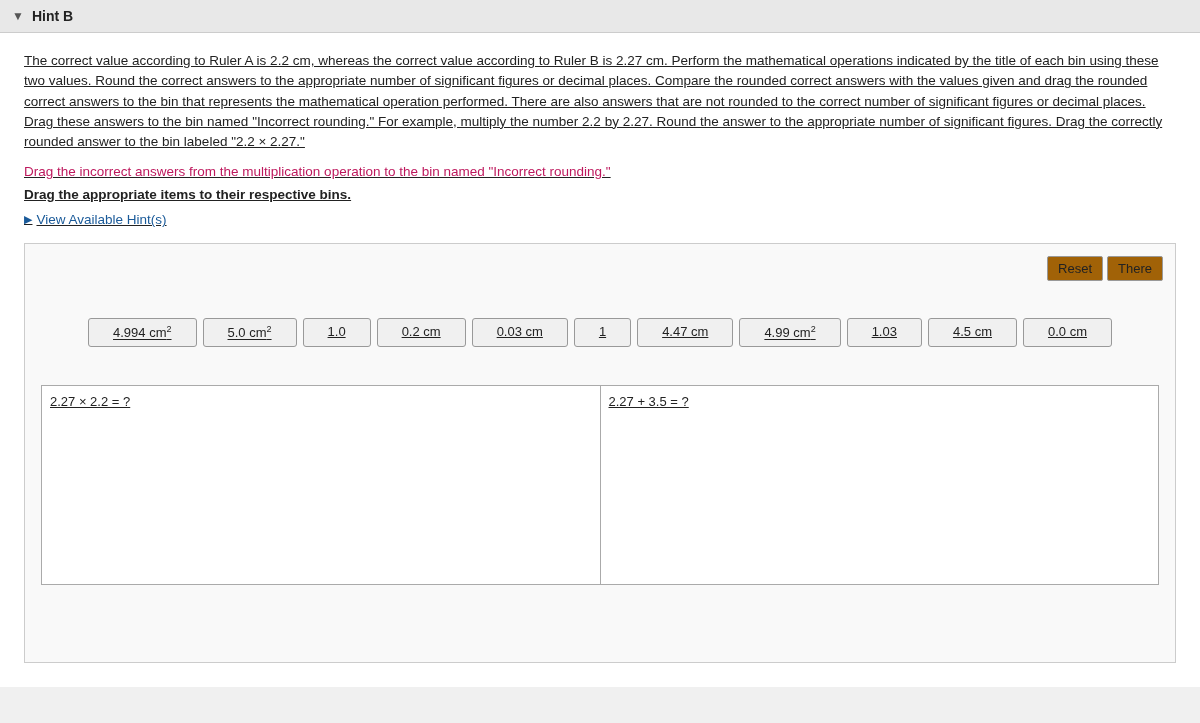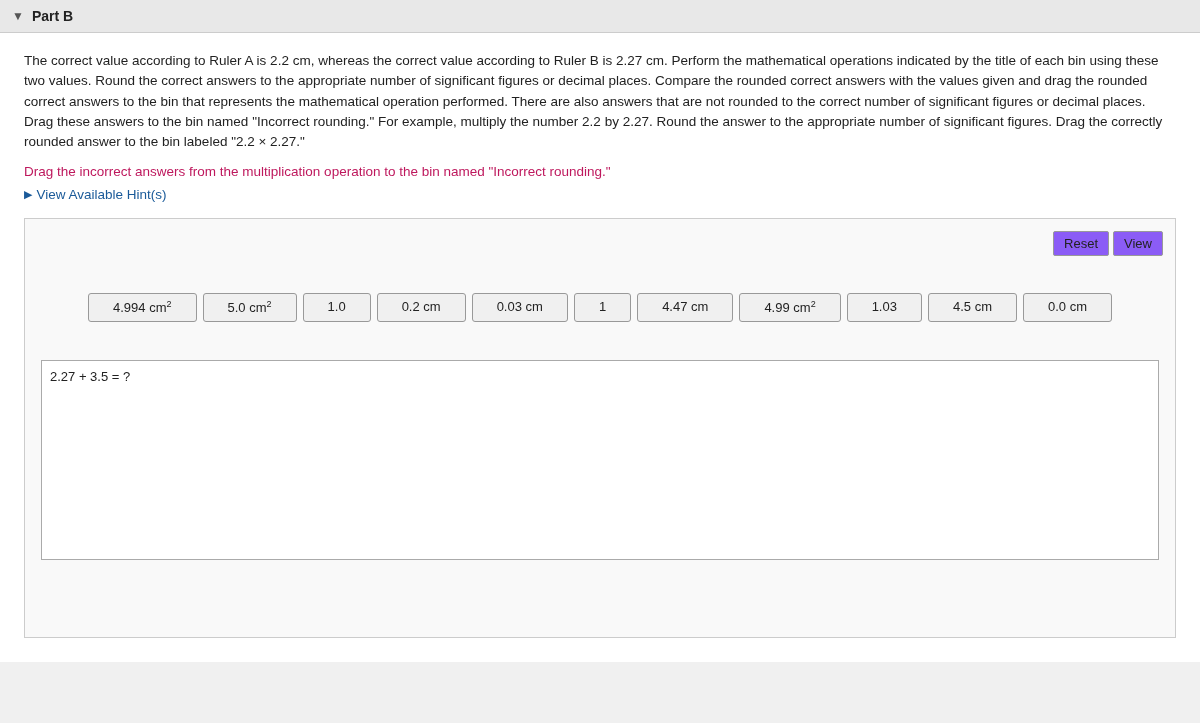--- a/index.html
+++ b/index.html
@@ -37,20 +37,21 @@
 
     .header-bar .part-label {
       font-weight: bold;
       font-size: 14px;
     }
 
     .content-area {
       background: #fff;
       margin: 0;
       padding: 18px 24px 24px 24px;
+      text-decoration: underline;
     }
 
     .description-text {
       font-size: 13.5px;
       line-height: 1.5;
       margin-bottom: 12px;
       color: #222;
     }
 
     .instruction-text {
@@ -92,21 +93,21 @@
 
     .top-buttons {
       position: absolute;
       top: 12px;
       right: 12px;
       display: flex;
       gap: 4px;
     }
 
     .btn-reset, .btn-help {
-      background: #8b5cf6;
+      background: #a16207;
       border: 1px solid #999;
       padding: 4px 10px;
       font-size: 13px;
       cursor: pointer;
       border-radius: 2px;
       color: #222;
     }
 
     .draggable-items-row {
       display: flex;
@@ -160,40 +161,41 @@
       border-left: none;
     }
   </style>
 </head>
 <body>
 
 <div class="page-container">
 
   <div class="header-bar">
     <span class="triangle">▼</span>
-    <span class="part-label">Part B</span>
+    <span class="part-label">Hint B</span>
   </div>
 
   <div class="content-area">
 
     <p class="description-text">The correct value according to Ruler A is 2.2 cm, whereas the correct value according to Ruler B is 2.27 cm. Perform the mathematical operations indicated by the title of each bin using these two values. Round the correct answers to the appropriate number of significant figures or decimal places. Compare the rounded correct answers with the values given and drag the rounded correct answers to the bin that represents the mathematical operation performed. There are also answers that are not rounded to the correct number of significant figures or decimal places. Drag these answers to the bin named "Incorrect rounding." For example, multiply the number 2.2 by 2.27. Round the answer to the appropriate number of significant figures. Drag the correctly rounded answer  to the bin labeled "2.2 × 2.27."</p>
 
     <p class="instruction-text">Drag the incorrect answers from the multiplication operation to the bin named "Incorrect rounding."</p>
 
+    <p class="instruction-bold">Drag the appropriate items to their respective bins.</p>
 
     <a class="hint-link">
       <span class="hint-triangle">▶</span>
       <span>View Available Hint(s)</span>
     </a>
 
     <div class="drag-area">
 
       <div class="top-buttons">
         <button class="btn-reset">Reset</button>
-        <button class="btn-help">View</button>
+        <button class="btn-help">There</button>
       </div>
 
       <div class="draggable-items-row">
 
         <div class="drag-chip">
           4.994 cm<sup>2</sup>
         </div>
         <div class="drag-chip">
           5.0 cm<sup>2</sup>
         </div>
@@ -222,20 +224,23 @@
           4.5 cm
         </div>
         <div class="drag-chip">
           0.0 cm
         </div>
 
       </div>
 
       <div class="bins-row">
 
+        <div class="bin">
+          <div class="bin-label">2.27 × 2.2 = ?</div>
+        </div>
 
 
         <div class="bin">
           <div class="bin-label">2.27 + 3.5 = ?</div>
         </div>
 
 
 
       </div>
 

